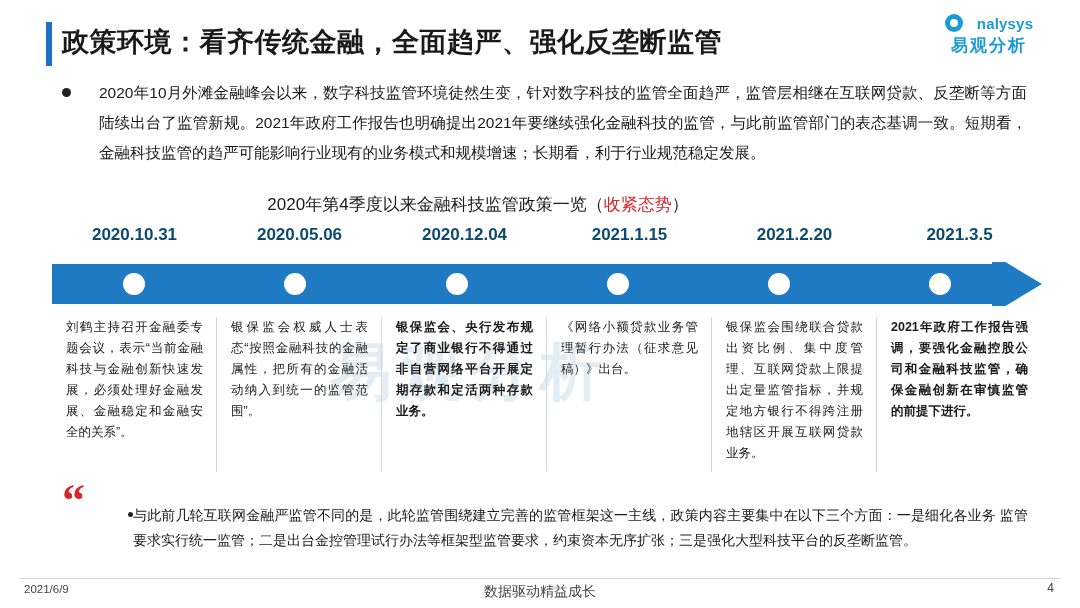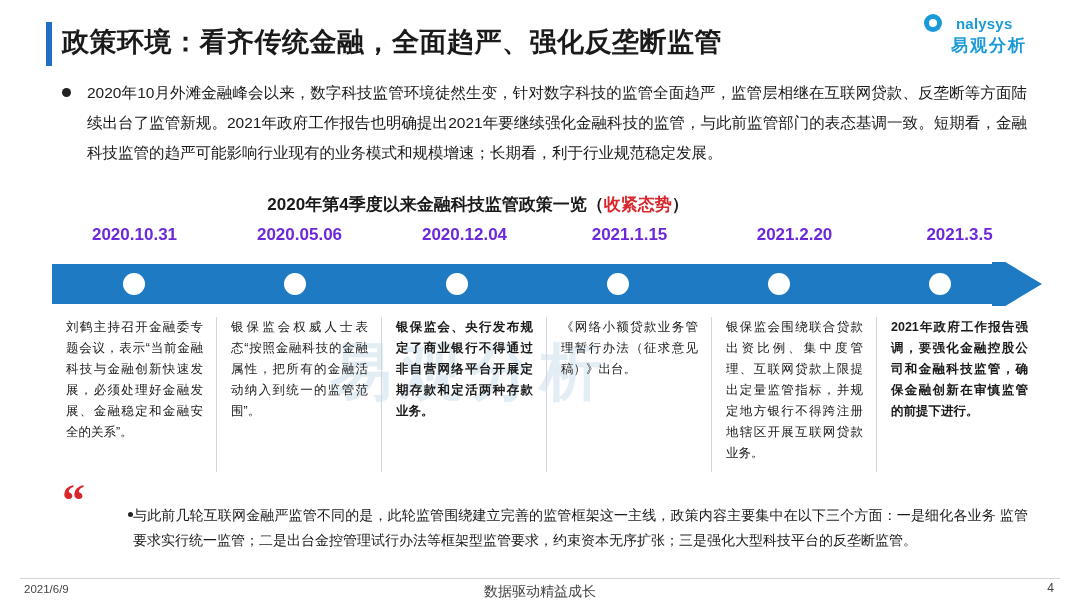--- a/index.html
+++ b/index.html
@@ -35,21 +35,21 @@
 
   .logo {
     position: absolute;
     right: 26px; top: 14px;
     width: 130px;
     text-align: center;
   }
   .logo-top {
     display: flex;
     align-items: center;
-    justify-content: flex-start;
+    justify-content: center;
     gap: 14px;
   }
   .logo-oval {
     width: 18px; height: 18px;
     border-radius: 50%;
     background: #1a9ad7;
     display: inline-block;
     position: relative;
   }
   .logo-oval::after {
@@ -73,21 +73,21 @@
     font-weight: bold;
     letter-spacing: 2px;
   }
 
   
   .intro {
     position: absolute;
     left: 62px; top: 78px;
     width: 965px;
     display: flex;
-    gap: 16px;
+    gap: 28px;
   }
   .bullet-dot {
     width: 9px; height: 9px;
     border-radius: 50%;
     background: #222;
     margin-top: 10px;
     flex: 0 0 auto;
   }
   .intro-text {
     font-size: 15.5px;
@@ -96,21 +96,21 @@
     text-align: justify;
   }
 
   
   .tl-title {
     position: absolute;
     left: 0; top: 193px;
     width: 956px;
     text-align: center;
     font-size: 17px;
-    font-weight: bold;
+    font-weight: normal;
     color: #1a1a1a;
   }
   .tl-title .accent { color: #d8262c; }
 
   .timeline {
     position: absolute;
     left: 52px; top: 225px;
     width: 990px;
     height: 250px;
   }
@@ -123,21 +123,21 @@
     position: absolute;
     left: 0; top: 0;
     width: 990px;
     display: flex;
   }
   .tl-date {
     flex: 1 1 0;
     text-align: center;
     font-size: 17px;
     font-weight: bold;
-    color: #6d28d9;
+    color: #0c4a6e;
   }
   .tl-descs {
     position: absolute;
     left: 0; top: 92px;
     width: 990px;
     display: flex;
   }
   .tl-desc-cell {
     flex: 1 1 0;
     padding: 0 14px;

